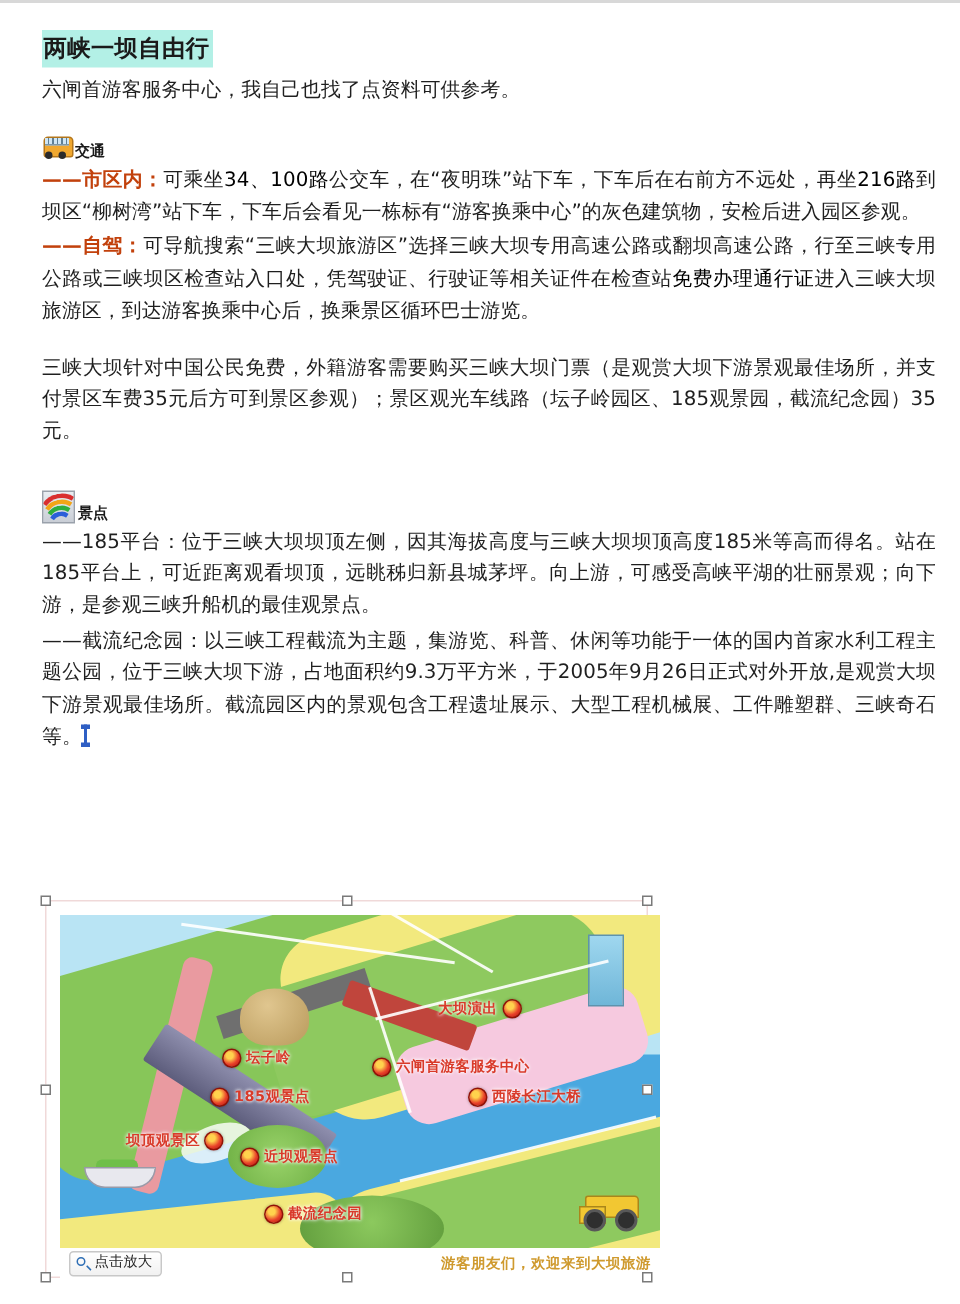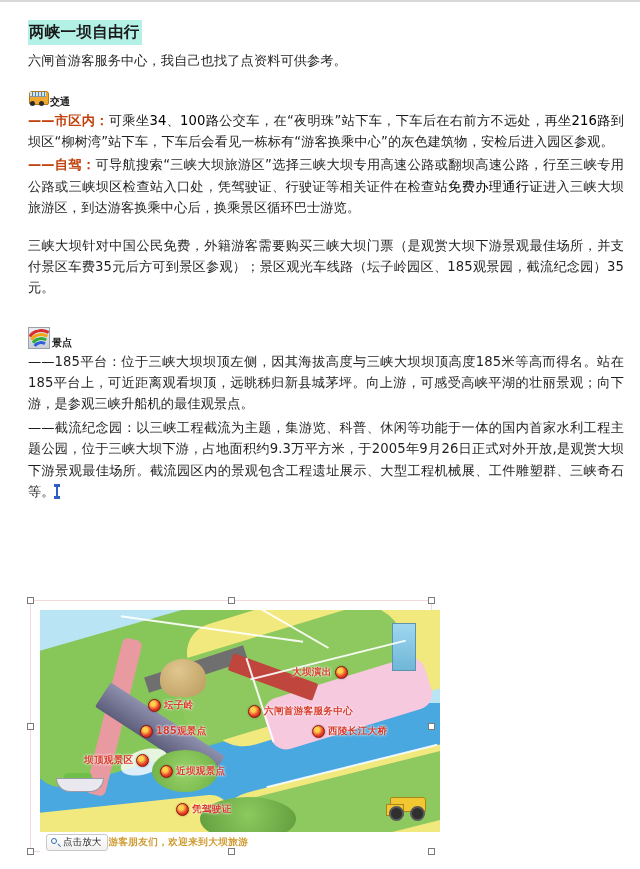--- a/index.html
+++ b/index.html
@@ -379,20 +379,21 @@
 
   .map-bar {
     position: absolute;
     left: 9px;
     top: 231px;
     width: 400px;
     height: 21px;
     background: #ffffff;
     display: flex;
     align-items: center;
+    justify-content: space-between;
     padding: 0 6px;
     box-sizing: border-box;
   }
   .zoom-btn {
     display: inline-flex;
     align-items: center;
     gap: 3px;
     border: 1px solid #c8c8c8;
     background: linear-gradient(#ffffff, #f1f1f1);
     border-radius: 3px;
@@ -557,21 +558,21 @@
       <div class="poi" style="left:30%;top:70%;">
         <span class="dot"></span>
         <span class="txt">近坝观景点</span>
       </div>
       <div class="poi" style="left:3%;top:87%;margin-top:34px;">
         <span class="dot"></span>
         <span class="txt">九畹溪漂流</span>
       </div>
       <div class="poi" style="left:34%;top:87%;">
         <span class="dot"></span>
-        <span class="txt">凭驾驶证</span>
+        <span class="txt">截流纪念园</span>
       </div>
     </div>
 
     <div class="map-bar">
       <span class="zoom-btn">
         <span class="mag">
           <span class="lens"></span>
             <span class="stick"></span>
         </span>
         <span>点击放大</span>

